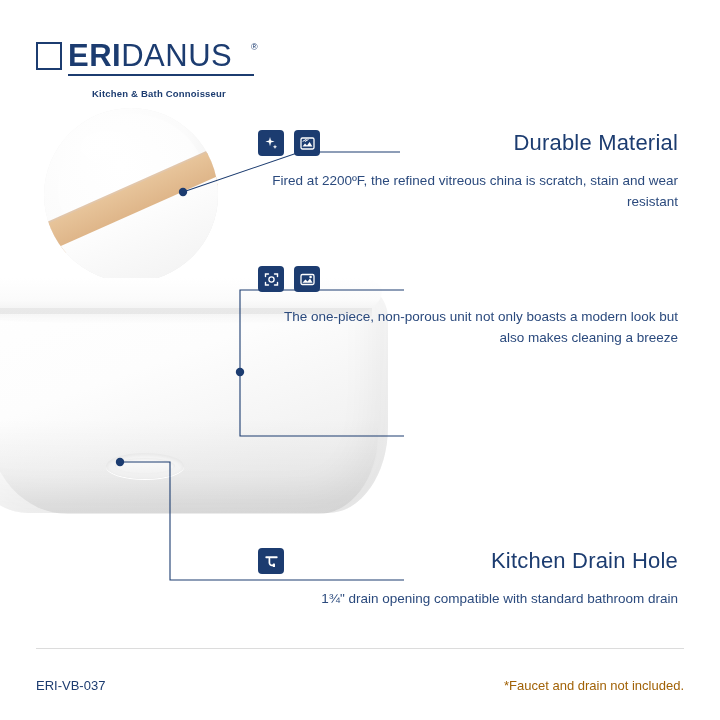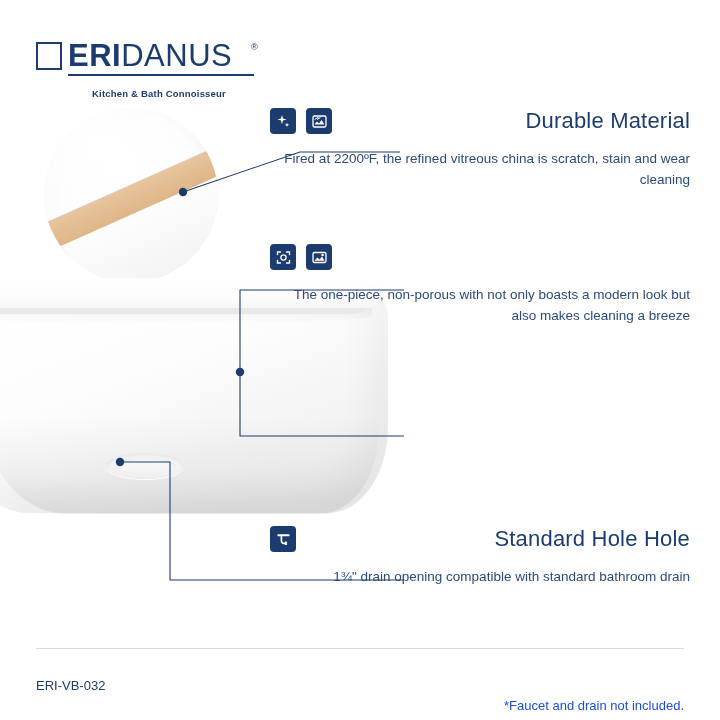--- a/index.html
+++ b/index.html
@@ -170,23 +170,24 @@
     background: linear-gradient(180deg,#fbfbfb,#f2f2f2);
     box-shadow: inset 0 1px 3px rgba(0,0,0,.08);
   }
 
   
   .leaders { position: absolute; left: 0; top: 0; width: 720px; height: 720px; }
 
   
   .feature {
     position: absolute;
-    right: 30px;
+    right: 42px;
     width: 420px;
     text-align: right;
+    margin-top: 22px;
   }
   .feature .icons {
     display: flex;
     justify-content: flex-start;
     gap: 10px;
     margin-bottom: 6px;
   }
   .icon-tile {
     width: 26px; height: 26px;
     border-radius: 4px;
@@ -231,22 +232,21 @@
   .sku {
     position: absolute;
     left: 36px; top: 678px;
     font-size: 13px;
     color: #1c3c70;
   }
   .note {
     position: absolute;
     right: 36px; top: 678px;
     font-size: 13px;
-    color: #1d4ed8;
-    margin-top: 20px;
+    color: #a16207;
   }
 </style>
 </head>
 <body>
 
 <div id="page">
 
   <div class="logo-wrap">
     <div class="logo-box"></div>
     <div class="logo-text">
@@ -302,58 +302,58 @@
         <span class="icon-tile">
           <svg width="17" height="17" viewBox="0 0 17 17">
             <rect x="2" y="3" width="13" height="11" rx="1.4" fill="none" stroke="#ffffff" stroke-width="1.3"></rect>
             <path d="M3.5 11.5 L6 8.6 L8 10.6 L10.6 7 L13.4 11.5 Z" fill="#ffffff"></path>
             <path d="M4 6.2 L7.4 4.2 M6.2 6.4 L9.2 4.6" stroke="#ffffff" stroke-width="1" stroke-linecap="round"></path>
           </svg>
         </span>
       </div>
       <div class="title">Durable Material</div>
     </div>
-    <div class="desc">Fired at 2200ºF, the refined vitreous china is scratch, stain and wear cleaning</div>
+    <div class="desc">Fired at 2200ºF, the refined vitreous china is scratch, stain and wear resistant</div>
   </div>
 
   <div class="feature f2">
     <div class="head">
       <div class="icons">
         <span class="icon-tile">
           <svg width="17" height="17" viewBox="0 0 17 17">
             <path d="M2.5 5.5 V3 H5.5 M11.5 3 H14.5 V5.5 M14.5 11.5 V14 H11.5 M5.5 14 H2.5 V11.5" fill="none" stroke="#ffffff" stroke-width="1.4" stroke-linecap="round"></path>
             <circle cx="8.5" cy="8.5" r="2.6" fill="none" stroke="#ffffff" stroke-width="1.3"></circle>
           </svg>
         </span>
         <span class="icon-tile">
           <svg width="17" height="17" viewBox="0 0 17 17">
             <rect x="2" y="3.5" width="13" height="10" rx="1.4" fill="none" stroke="#ffffff" stroke-width="1.3"></rect>
             <path d="M3.4 11.8 L6.4 8.4 L8.6 10.4 L11 7.4 L13.6 11.8 Z" fill="#ffffff"></path>
             <circle cx="11.6" cy="6" r="1.3" fill="#ffffff"></circle>
           </svg>
         </span>
       </div>
     </div>
-    <div class="desc">The one-piece, non-porous with not only boasts a modern look but also makes cleaning a breeze</div>
+    <div class="desc">The one-piece, non-porous unit not only boasts a modern look but also makes cleaning a breeze</div>
   </div>
 
 
   <div class="feature f4">
     <div class="head">
       <div class="icons">
         <span class="icon-tile">
           <svg width="17" height="17" viewBox="0 0 17 17">
             <rect x="2.4" y="3.2" width="12.2" height="2" rx="0.7" fill="#ffffff"></rect>
             <path d="M6.4 5.6 v4.2 a2.6 2.6 0 0 0 2.6 2.6 h1.4" fill="none" stroke="#ffffff" stroke-width="1.7" stroke-linecap="round"></path>
             <rect x="9.8" y="10.6" width="2.2" height="3.4" rx="0.6" fill="#ffffff"></rect>
           </svg>
         </span>
       </div>
-      <div class="title">Standard Hole Hole</div>
+      <div class="title">Kitchen Drain Hole</div>
     </div>
     <div class="desc">1¾" drain opening compatible with standard bathroom drain</div>
   </div>
 
   <div class="footer-rule"></div>
-  <div class="sku">ERI-VB-032</div>
+  <div class="sku">ERI-VB-037</div>
   <div class="note">*Faucet and drain not included.</div>
 
 </div>
 
 </body></html>

